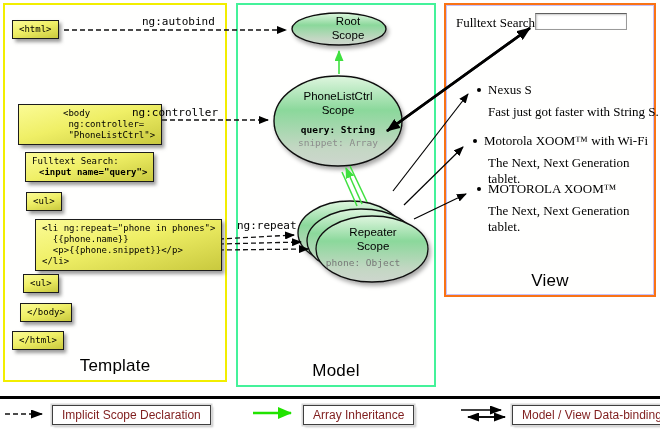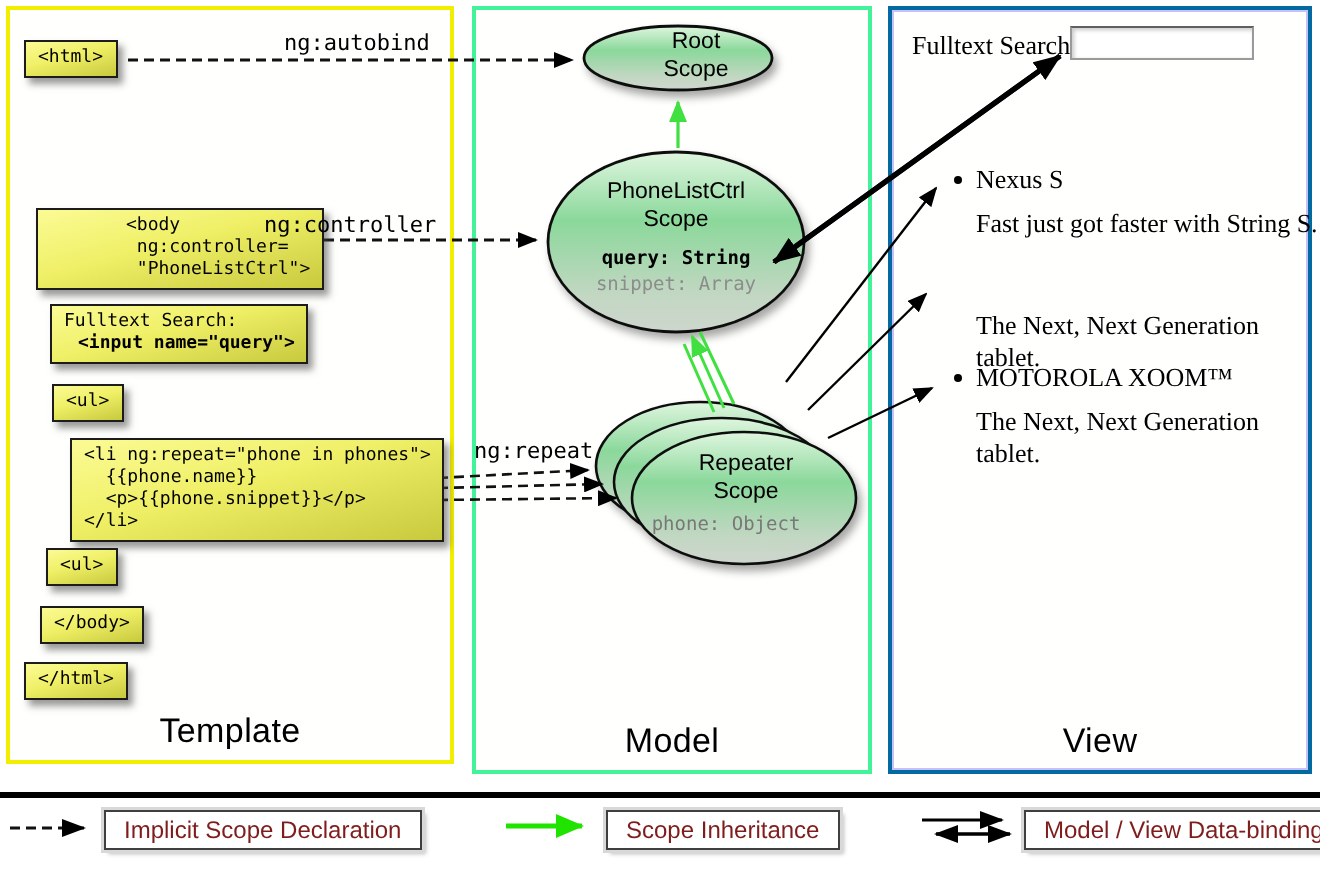--- a/index.html
+++ b/index.html
@@ -1,21 +1,21 @@
 <!DOCTYPE html>
 <html><head>
 <meta charset="utf-8">
 <style>
   html,body{margin:0;padding:0;background:#fdfdfd;}
   #canvas{position:relative;width:660px;height:435px;background:#fff;overflow:hidden;
           font-family:"Liberation Sans",sans-serif;}
   .panel{position:absolute;box-sizing:border-box;background:#fffffe;z-index:1;}
   #panel-template{left:3px;top:3px;width:224px;height:379px;border:2px solid #f2ee00;}
   #panel-model{left:236px;top:3px;width:200px;height:384px;border:2px solid #44f29a;}
-  #panel-view{left:444px;top:3px;width:212px;height:384px;border:2px solid #0369a1;
+  #panel-view{left:444px;top:3px;width:212px;height:294px;border:2px solid #f97316;
               box-shadow:inset 0 0 0 1px #c6c0fb;}
   .plabel{position:absolute;left:0;width:100%;bottom:4px;text-align:center;
           font-size:17px;color:#000;letter-spacing:.2px;}
   svg.overlay{position:absolute;left:0;top:0;z-index:2;pointer-events:none;}
   .cbox{position:absolute;z-index:3;font-family:"DejaVu Sans Mono",monospace;
         font-size:9px;line-height:11px;white-space:pre;color:#000;
         background:linear-gradient(165deg,#fbfb95 0%,#efef66 45%,#c9c93e 100%);
         border:1px solid #1c1c1c;padding:3px 6px;
         box-shadow:2.5px 3px 3.5px rgba(70,70,70,.55);}
   .cbox b{font-weight:bold;}
@@ -152,25 +152,29 @@
 
   <div class="serif" style="position:absolute;z-index:3;left:456px;top:15px;">Fulltext Search:</div>
   <input id="search-input" type="text" value="" style="">
 
   <div class="vtitle" style="left:477px;top:82px;">
     <span class="dot"></span>
     <span class="serif">Nexus S</span>
   </div>
   <div class="vdesc serif" style="left:488px;top:104px;">Fast just got faster with String S.</div>
 
+  <div class="vtitle" style="left:473px;top:133px;">
+    <span class="dot"></span>
+    <span class="serif">Motorola XOOM™ with Wi-Fi</span>
+  </div>
   <div class="vdesc serif" style="left:488px;top:155px;">The Next, Next Generation tablet.</div>
 
   <div class="vtitle" style="left:477px;top:181px;">
     <span class="dot"></span>
     <span class="serif">MOTOROLA XOOM™</span>
   </div>
   <div class="vdesc serif" style="left:488px;top:203px;">The Next, Next Generation tablet.</div>
 
   <div class="sep"></div>
   <div class="lbox" style="left:52px;">Implicit Scope Declaration</div>
-  <div class="lbox" style="left:303px;">Scope Inheritance</div>
+  <div class="lbox" style="left:303px;">Array Inheritance</div>
   <div class="lbox" style="left:512px;">Model / View Data-binding</div>
 </div>
 
 </body></html>

